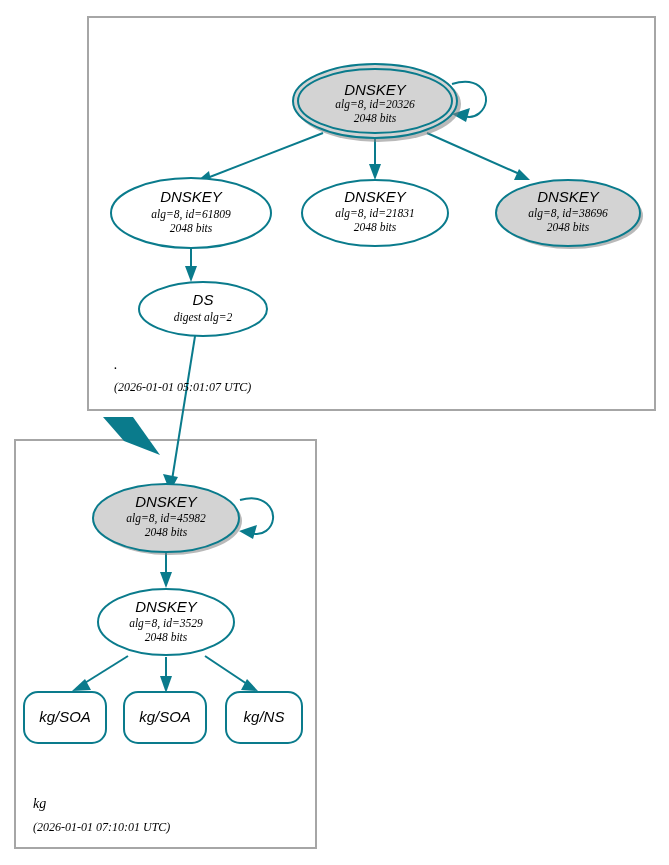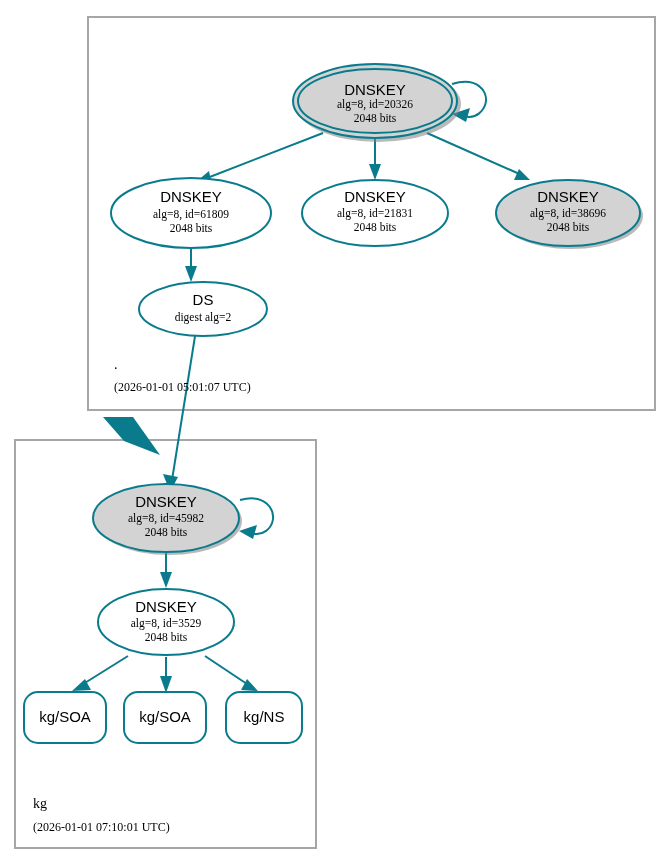--- a/index.html
+++ b/index.html
@@ -10,20 +10,21 @@
   body {
     width: 669px;
     height: 865px;
     font-family: "Liberation Sans", sans-serif;
     overflow: hidden;
   }
   #diagram-root {
     position: relative;
     width: 669px;
     height: 865px;
+    font-style: italic;
   }
   svg.graph {
     display: block;
     width: 669px;
     height: 865px;
   }
   .cluster-box {
     fill: none;
     stroke: #a6a6a6;
     stroke-width: 2;

